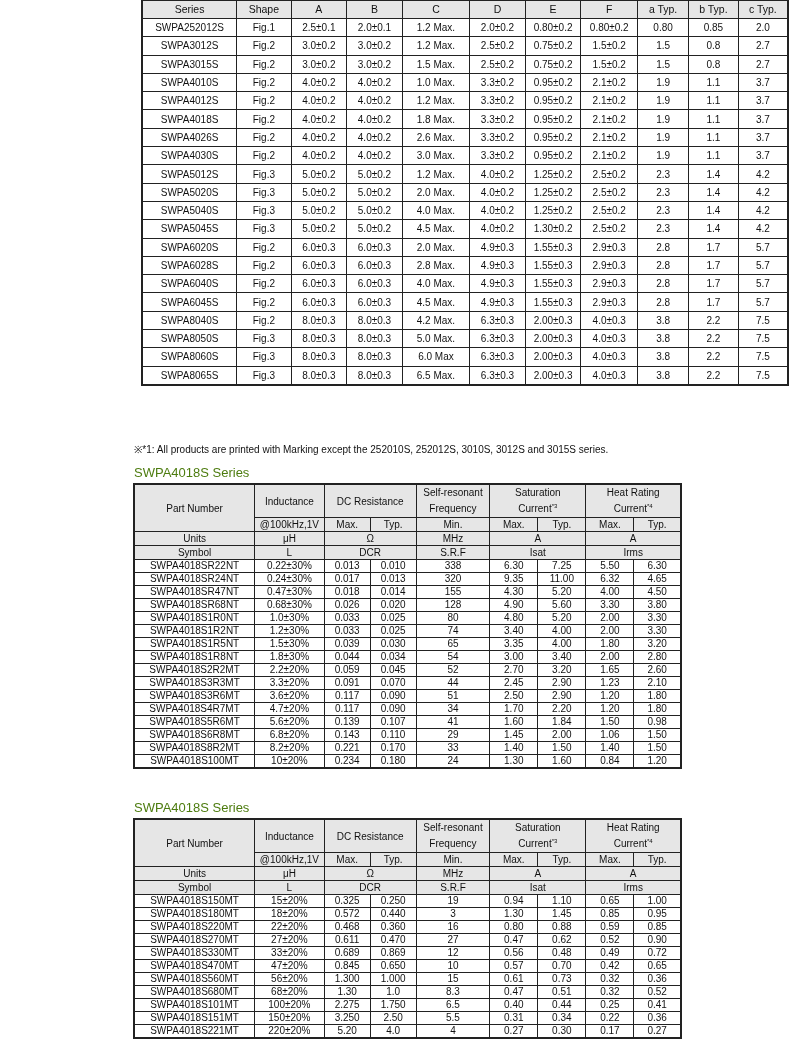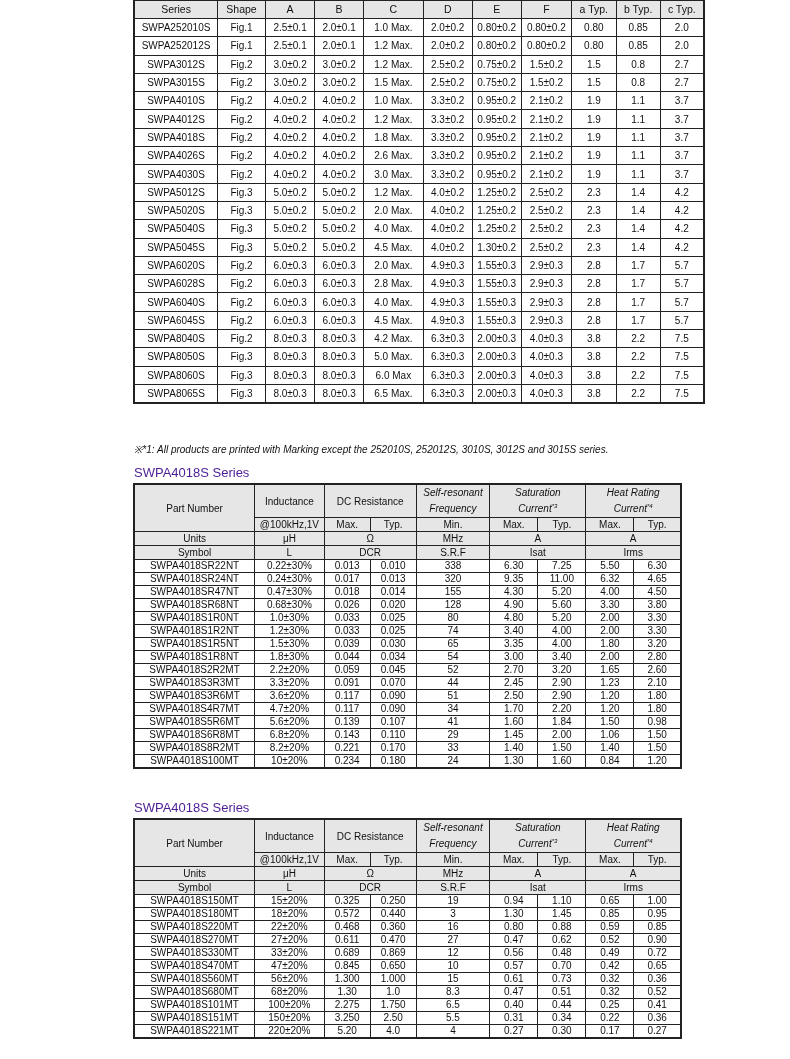--- a/index.html
+++ b/index.html
@@ -2,37 +2,37 @@
 <html><head>
 <meta charset="utf-8">
 <style>
   html, body { margin: 0; padding: 0; background: #ffffff; }
   body { width: 790px; height: 1059px; position: relative; overflow: hidden;
          font-family: "Liberation Sans", sans-serif; color: #111; }
   table { border-collapse: collapse; position: absolute; left: 133px; table-layout: fixed; }
   td, th { border: 1px solid #222; text-align: center; padding: 0; font-weight: normal;
            font-size: 10px; line-height: 17px; white-space: nowrap; overflow: hidden; }
   
-  #dim-table { top: -1px; width: 572px; border: 2px solid #222; }
+  #dim-table { top: -1px; width: 648px; border: 2px solid #222; margin-left: 8px; }
   #dim-table th { background: #e6e6e6; height: 17px; font-size: 10.5px; }
   #dim-table td { height: 17.3px; font-size: 10px; }
-  .footnote { position: absolute; left: 134px; top: 443px; font-size: 10px; color: #111; line-height: 14px; font-style: italic; }
-  .section-title { position: absolute; left: 134px; font-size: 13px; color: #4c1d95; }
+  .footnote { position: absolute; left: 134px; top: 443px; font-size: 10px; color: #111; line-height: 14px; }
+  .section-title { position: absolute; left: 134px; font-size: 13px; color: #4d7c0f; }
   #title-1 { top: 465px; }
   #title-2 { top: 800px; }
   
   .spec { width: 549px; border: 2px solid #222; }
   .spec th { background: #e6e6e6; font-size: 10px; line-height: 13px; }
   .spec td { font-size: 10px; line-height: 12px; height: 12px; }
   .spec .hdr-main { height: 31px; }
   .spec .hdr-sub th { height: 13px; }
   .spec .sup { font-size: 6px; vertical-align: super; line-height: 0; }
   #spec-1 { top: 483px; }
   #spec-2 { top: 818px; }
-  .spec th.two-line { line-height: 16px; font-style: italic; }
+  .spec th.two-line { line-height: 16px; }
 </style>
 </head>
 <body>
 
 <table id="dim-table">
   <colgroup>
     <col style="width:80px">
       <col style="width:46px">
       <col style="width:47px">
       <col style="width:47px">
@@ -53,33 +53,20 @@
         <th>C</th>
         <th>D</th>
         <th>E</th>
         <th>F</th>
         <th>a Typ.</th>
         <th>b Typ.</th>
         <th>c Typ.</th>
       </tr>
     </thead>
   <tbody id="dim-body">
-      <tr>
-        <td>SWPA252010S</td>
-        <td>Fig.1</td>
-        <td>2.5±0.1</td>
-        <td>2.0±0.1</td>
-        <td>1.0 Max.</td>
-        <td>2.0±0.2</td>
-        <td>0.80±0.2</td>
-        <td>0.80±0.2</td>
-        <td>0.80</td>
-        <td>0.85</td>
-        <td>2.0</td>
-      </tr>
       <tr>
         <td>SWPA252012S</td>
         <td>Fig.1</td>
         <td>2.5±0.1</td>
         <td>2.0±0.1</td>
         <td>1.2 Max.</td>
         <td>2.0±0.2</td>
         <td>0.80±0.2</td>
         <td>0.80±0.2</td>
         <td>0.80</td>

